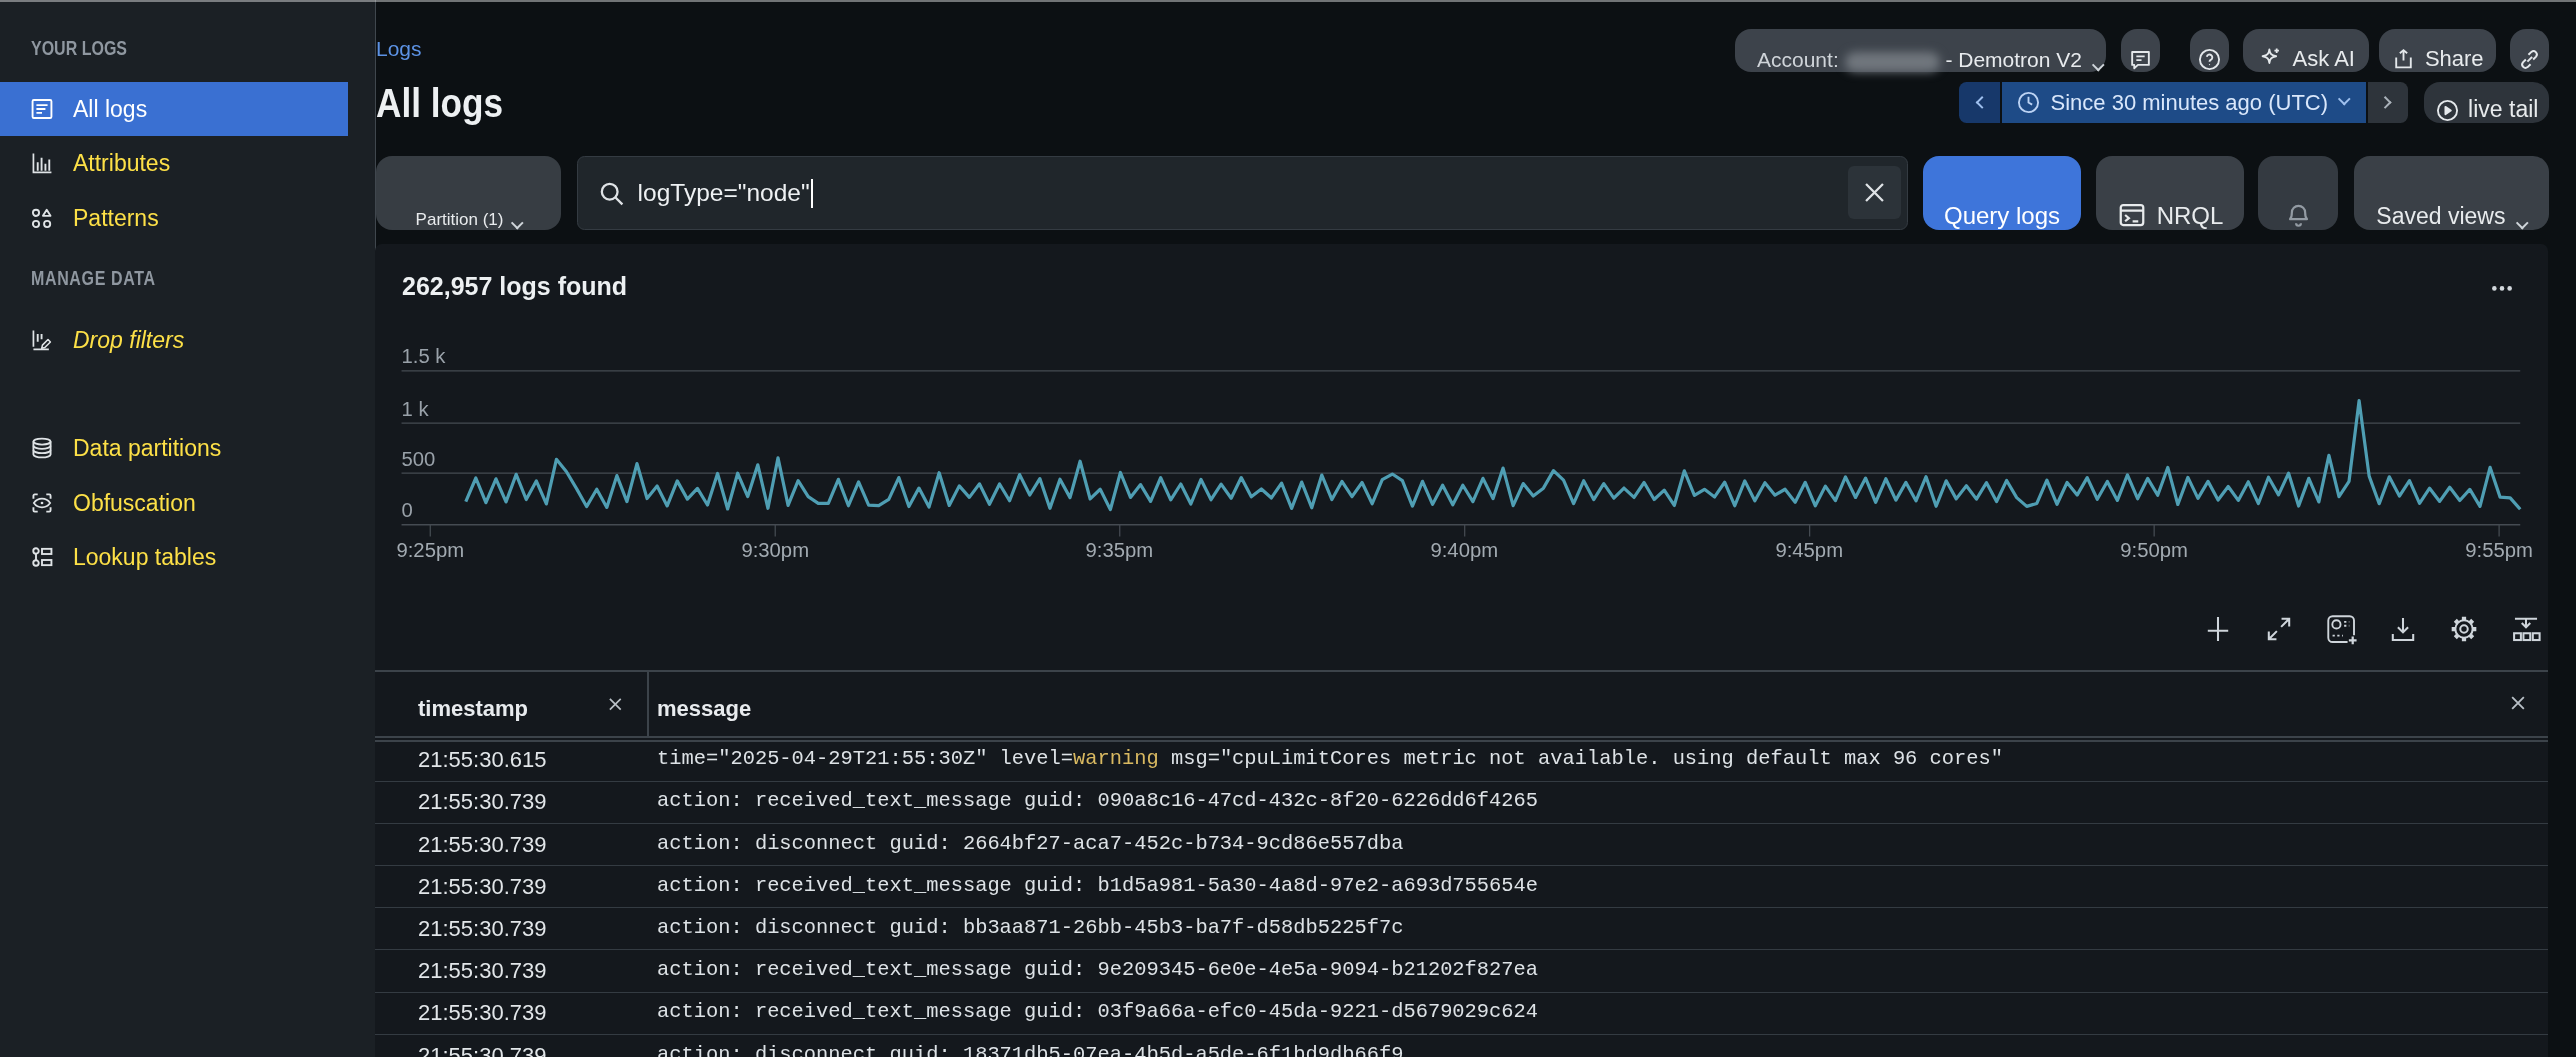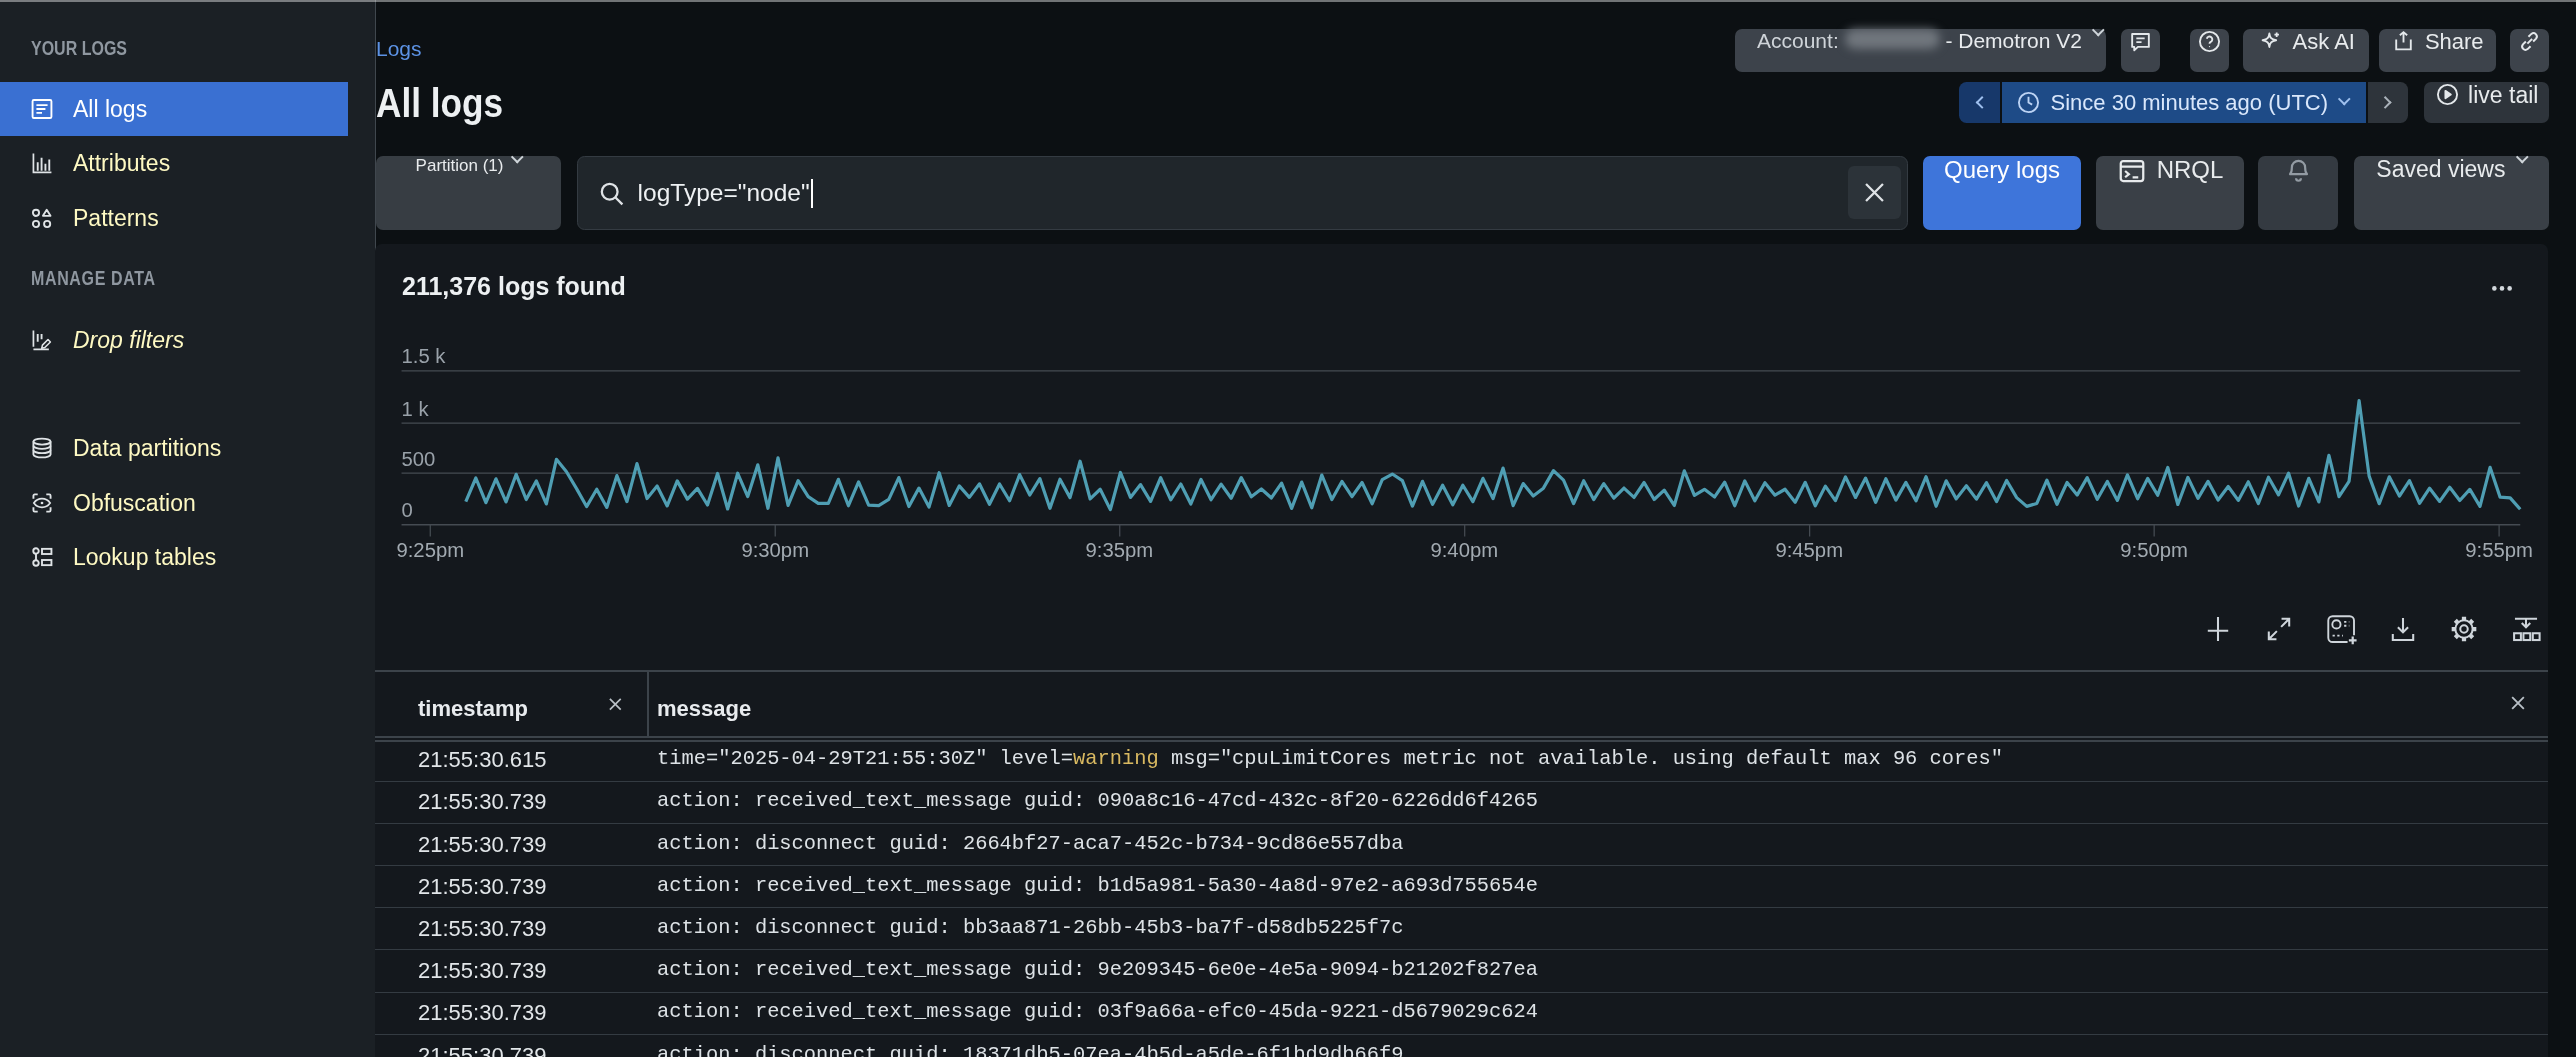--- a/index.html
+++ b/index.html
@@ -1,25 +1,25 @@
 <!DOCTYPE html>
 <html style="font-size:13.5px"><head>
 <meta charset="utf-8">
 <style>
 * { margin:0; padding:0; box-sizing:border-box; }
 html,body { width:2576px; height:1057px; background:#0c1013; font-family:"Liberation Sans",sans-serif; overflow:hidden; }
 #root { position:relative; width:2576px; height:1057px; }
 .abs { position:absolute; }
-.btn { position:absolute; background:#3a4047; border-radius:7px; color:#e8ebed; display:flex; align-items:flex-start; justify-content:center; }
+.btn { position:absolute; background:#3a4047; border-radius:16px; color:#e8ebed; display:flex; align-items:flex-end; justify-content:center; }
 .chev { display:inline-block; width:12px; height:12px; border-right:2.2px solid #cfd5da; border-bottom:2.2px solid #cfd5da; transform:rotate(45deg) translate(-2.5px,-2.5px); }
 
 #sidebar { position:absolute; left:0; top:0; width:376px; height:1057px; background:#1b2025; border-right:1.7px solid #40474e; }
 .sideitem { position:absolute; left:0; width:348px; height:54px; display:flex; align-items:center; }
 .sideitem .ic { position:absolute; left:30px; width:24px; height:24px; }
-.sideitem .lb { position:absolute; left:73px; font-size:23px; color:#fef9c3; }
+.sideitem .lb { position:absolute; left:73px; font-size:23px; color:#fde047; }
 .sidehead { position:absolute; left:31px; font-size:20px; font-weight:700; color:#8f97a0; transform:scaleX(0.8); transform-origin:left center; }
 
 #panel { position:absolute; left:375px; top:244px; width:2173px; height:814px; background:#14181d; border-radius:6.8px 6.8px 0 0; }
 .mono { font-family:"Liberation Mono",monospace; }
 </style>
 </head>
 <body>
 <div id="root">
   <div class="abs" style="left:0;top:0;width:2576px;height:1.7px;background:rgba(255,255,255,0.42);z-index:50;"></div>
 
@@ -185,21 +185,21 @@
         <path d="M12 4a5.5 5.5 0 00-5.5 5.5c0 4-1.5 5.5-1.5 5.5h14s-1.5-1.5-1.5-5.5A5.5 5.5 0 0012 4z" stroke-linejoin="round"></path>
         <path d="M10 18.5a2 2 0 004 0"></path>
       </svg>
   </div>
   <div class="btn" style="left:2354px;top:156px;width:195px;height:74px;font-size:23px;">
     Saved views&nbsp;&nbsp;<span class="chev" style="width:8.5px;height:8.5px;"></span>
   </div>
 
   
   <div id="panel"></div>
-  <div class="abs" style="left:402px;top:272px;font-size:25px;font-weight:700;color:#edf0f2;">211,376 logs found</div>
+  <div class="abs" style="left:402px;top:272px;font-size:25px;font-weight:700;color:#edf0f2;">262,957 logs found</div>
   <div class="abs" style="left:2490px;top:280px;width:24px;height:6.8px;"><svg width="24" height="6.8" viewBox="0 0 28 8">
         <circle cx="5" cy="4" r="2.7" fill="#d2d7dc"></circle>
         <circle cx="14" cy="4" r="2.7" fill="#d2d7dc"></circle>
         <circle cx="23" cy="4" r="2.7" fill="#d2d7dc"></circle>
       </svg></div>
 
   
   <svg id="chart" class="abs" style="left:375px;top:321px;" width="2176" height="279" viewBox="0 0 2573 330">
     <g stroke="#454b52" stroke-width="1.5">
       <line x1="31" y1="59" x2="2537" y2="59"></line>

